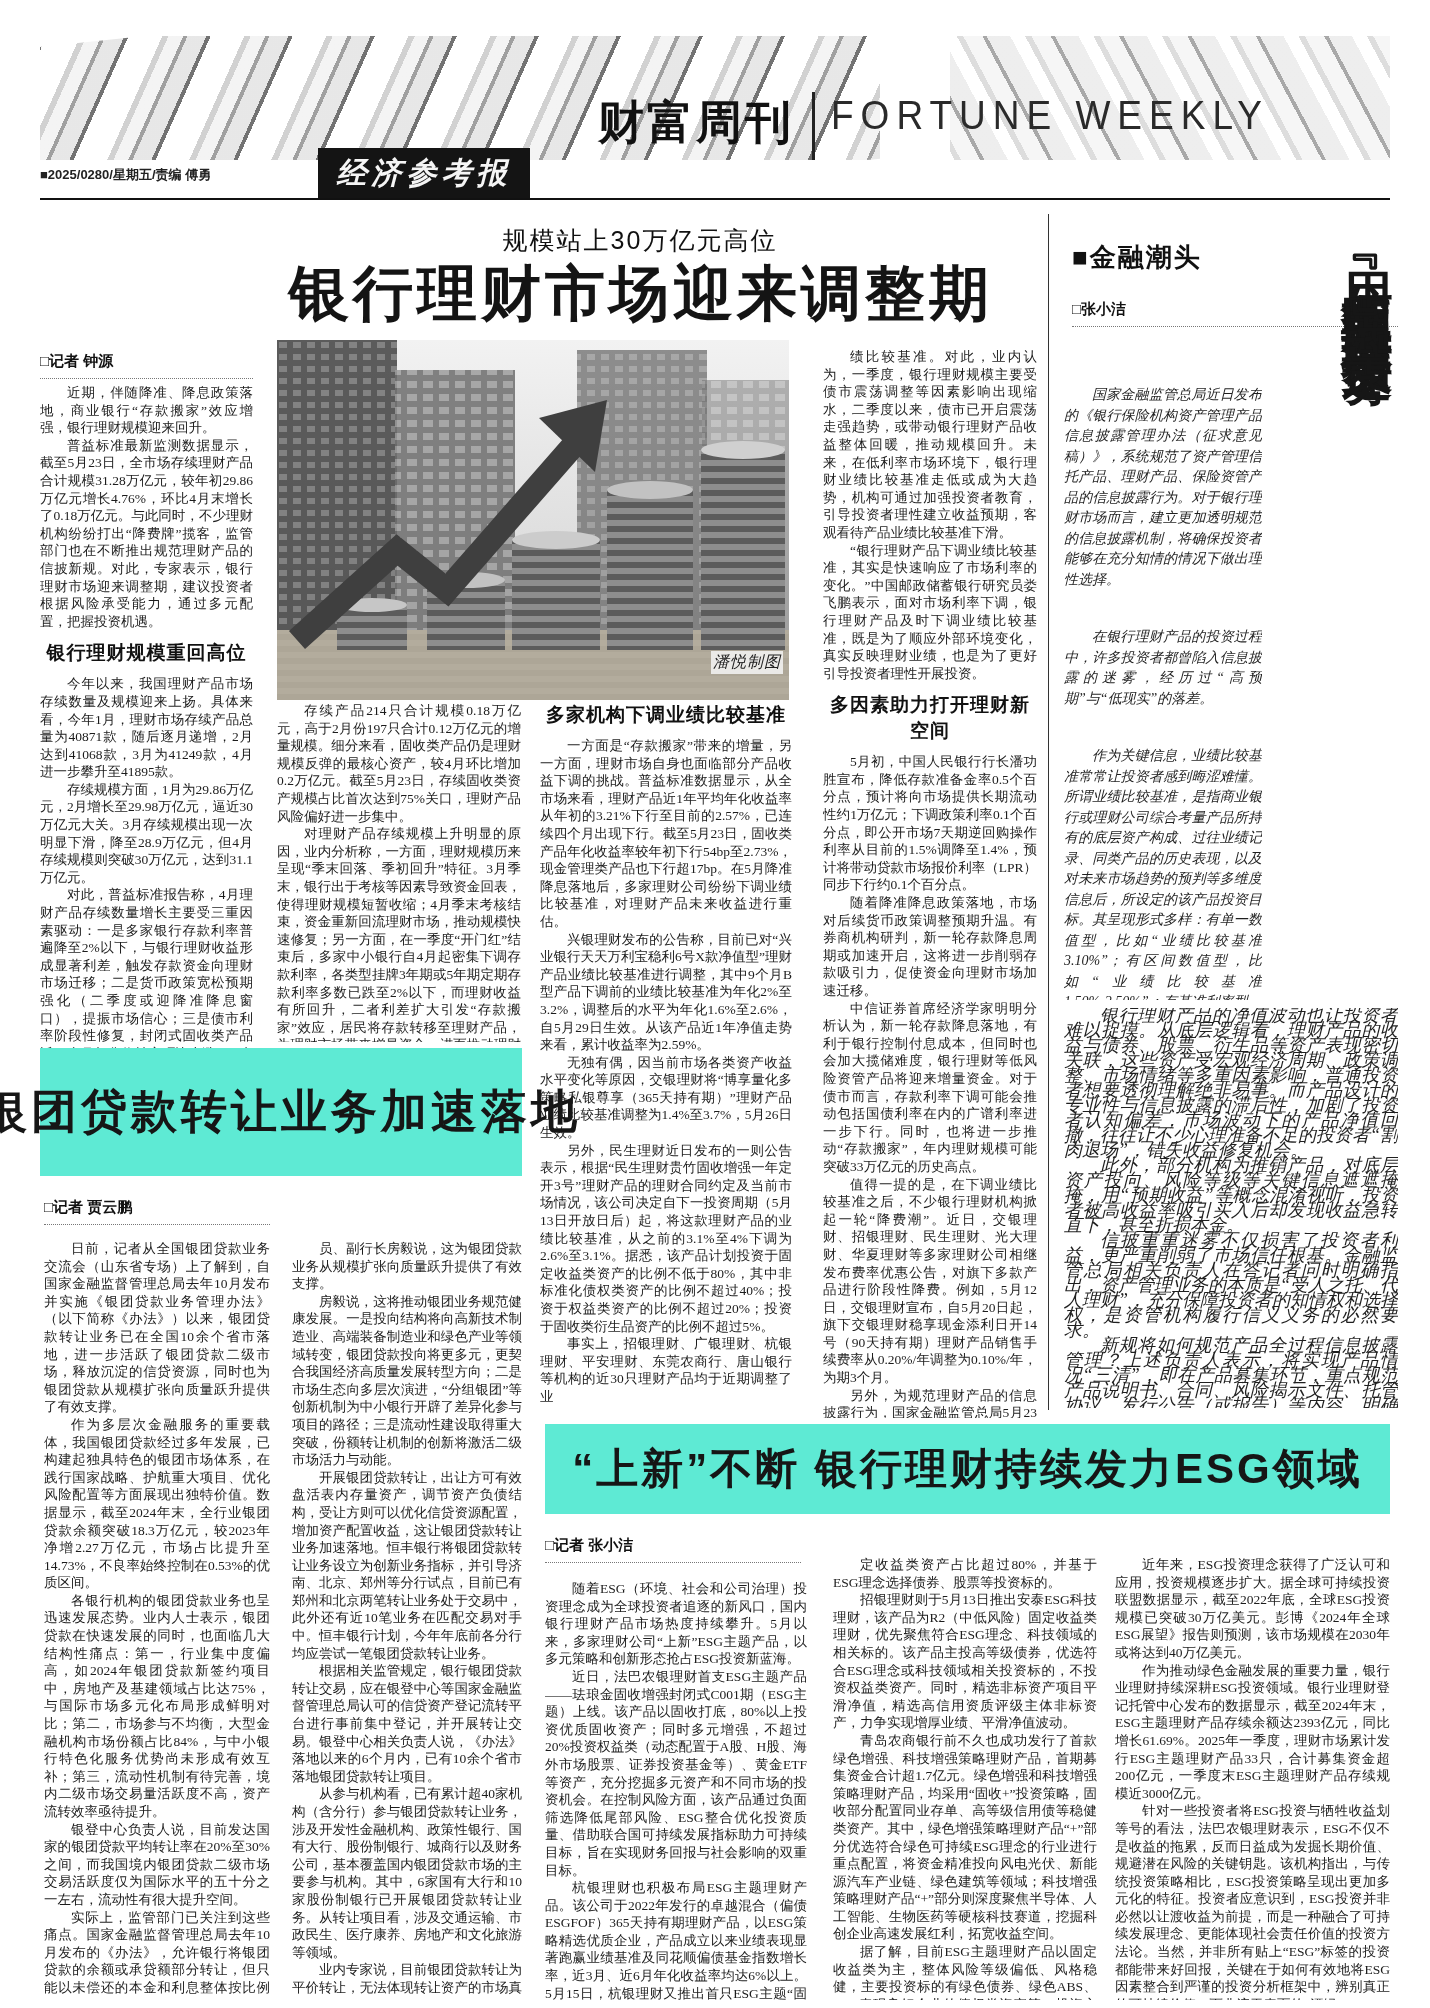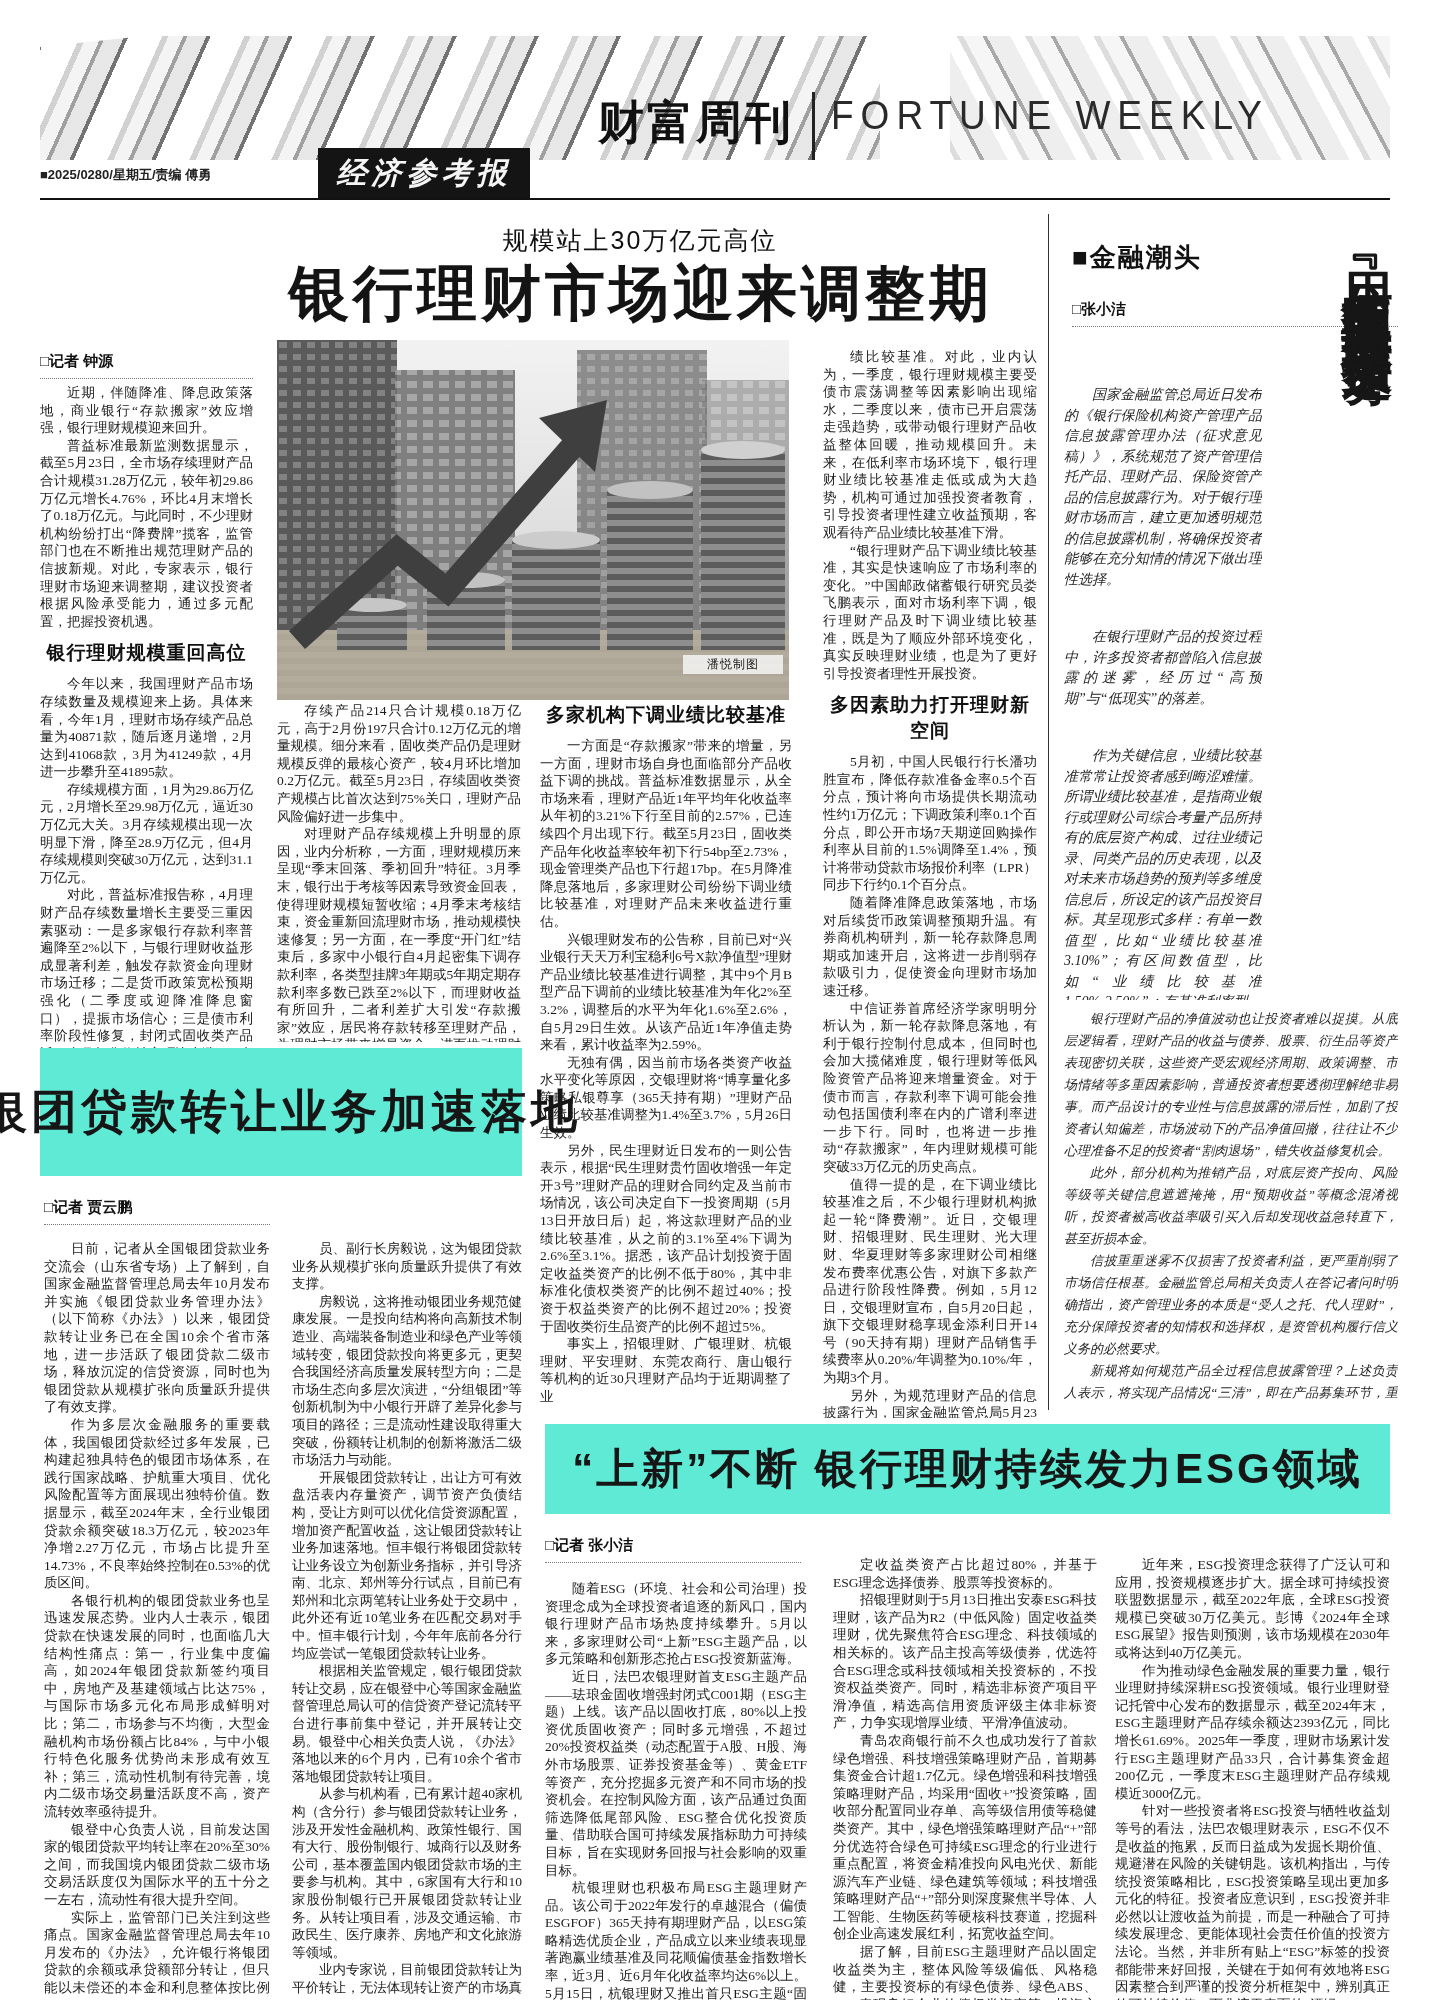--- a/index.html
+++ b/index.html
@@ -27,25 +27,25 @@
   .kicker{font-family:"Liberation Sans",sans-serif;font-size:25px;color:#111;text-align:center;letter-spacing:2px;}
   .headline-main{font-family:"Liberation Sans",sans-serif;font-weight:bold;font-size:60px;color:#141414;text-align:center;letter-spacing:4px;white-space:nowrap;}
   .byline{font-family:"Liberation Sans",sans-serif;font-weight:bold;font-size:15px;color:#111;
     border-bottom:1px dotted #777;padding-bottom:7px;}
   .col{overflow:hidden;text-align:justify;}
   .col p{margin:0;font-size:13.5px;line-height:17.6px;text-indent:2em;}
   .subhead{font-family:"Liberation Sans",sans-serif;font-weight:bold;font-size:19px;text-align:center;
     margin:10px 0 9px 0;letter-spacing:1px;color:#111;}
   .kai p{font-style:italic;color:#1f1f1f;}
   .narrow-kai p{font-size:14px;line-height:20.5px;margin-top:37px;}
-  .wide-kai p{font-size:13px;line-height:22px;}
+  .wide-kai p{font-size:18px;line-height:15px;}
   
   .photo{left:277px;top:340px;width:512px;height:360px;background:#e9e9e9;overflow:hidden;}
   .photo-caption{position:absolute;right:6px;bottom:26px;background:rgba(245,245,245,.85);color:#222;
-    font-size:12px;padding:1px 24px;letter-spacing:1px;}
+    font-size:16px;padding:1px 2px;letter-spacing:1px;font-style:italic;}
   
   .band{background:#5eead4;display:flex;align-items:center;justify-content:center;}
   .headline-yt{font-family:"Liberation Sans",sans-serif;font-weight:bold;font-size:46px;letter-spacing:4px;color:#161616;white-space:nowrap;}
   .headline-esg{font-family:"Liberation Sans",sans-serif;font-weight:bold;font-size:42px;letter-spacing:3px;color:#161616;white-space:nowrap;}
   
   .vrule{left:1048px;top:214px;width:1px;height:1196px;background:#333;}
   .sec-head{font-family:"Liberation Sans",sans-serif;font-weight:bold;font-size:26px;color:#111;letter-spacing:2px;}
   .vertical-title{left:1272px;top:232px;width:126px;height:772px;
     writing-mode:vertical-rl;text-orientation:upright;
     font-family:"Liberation Serif",serif;font-weight:bold;font-size:51px;line-height:62px;

